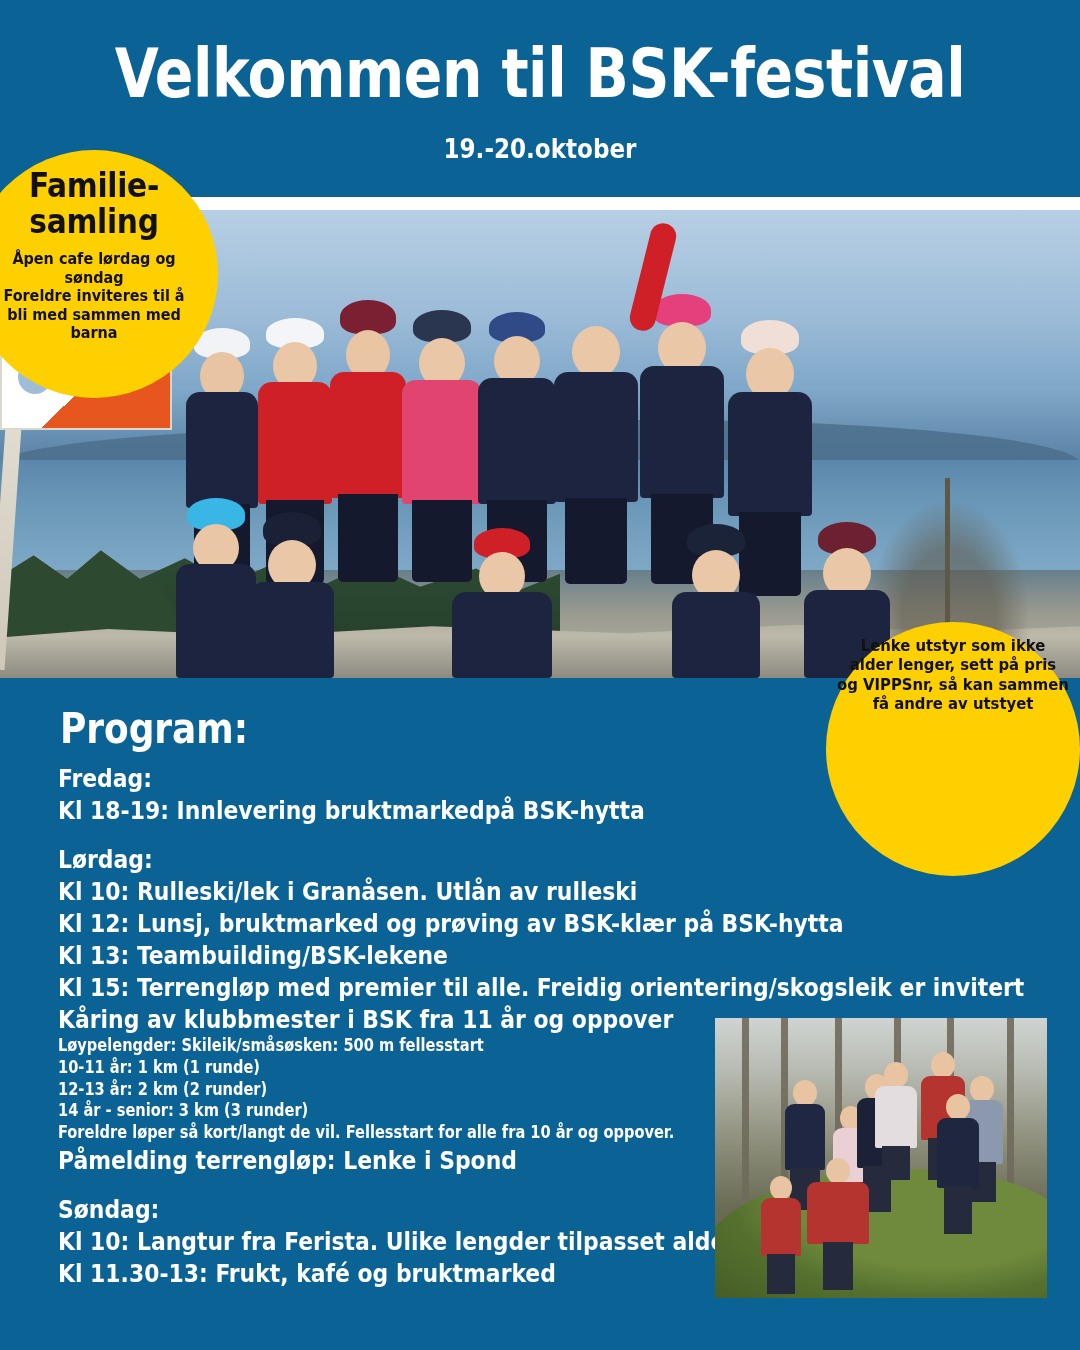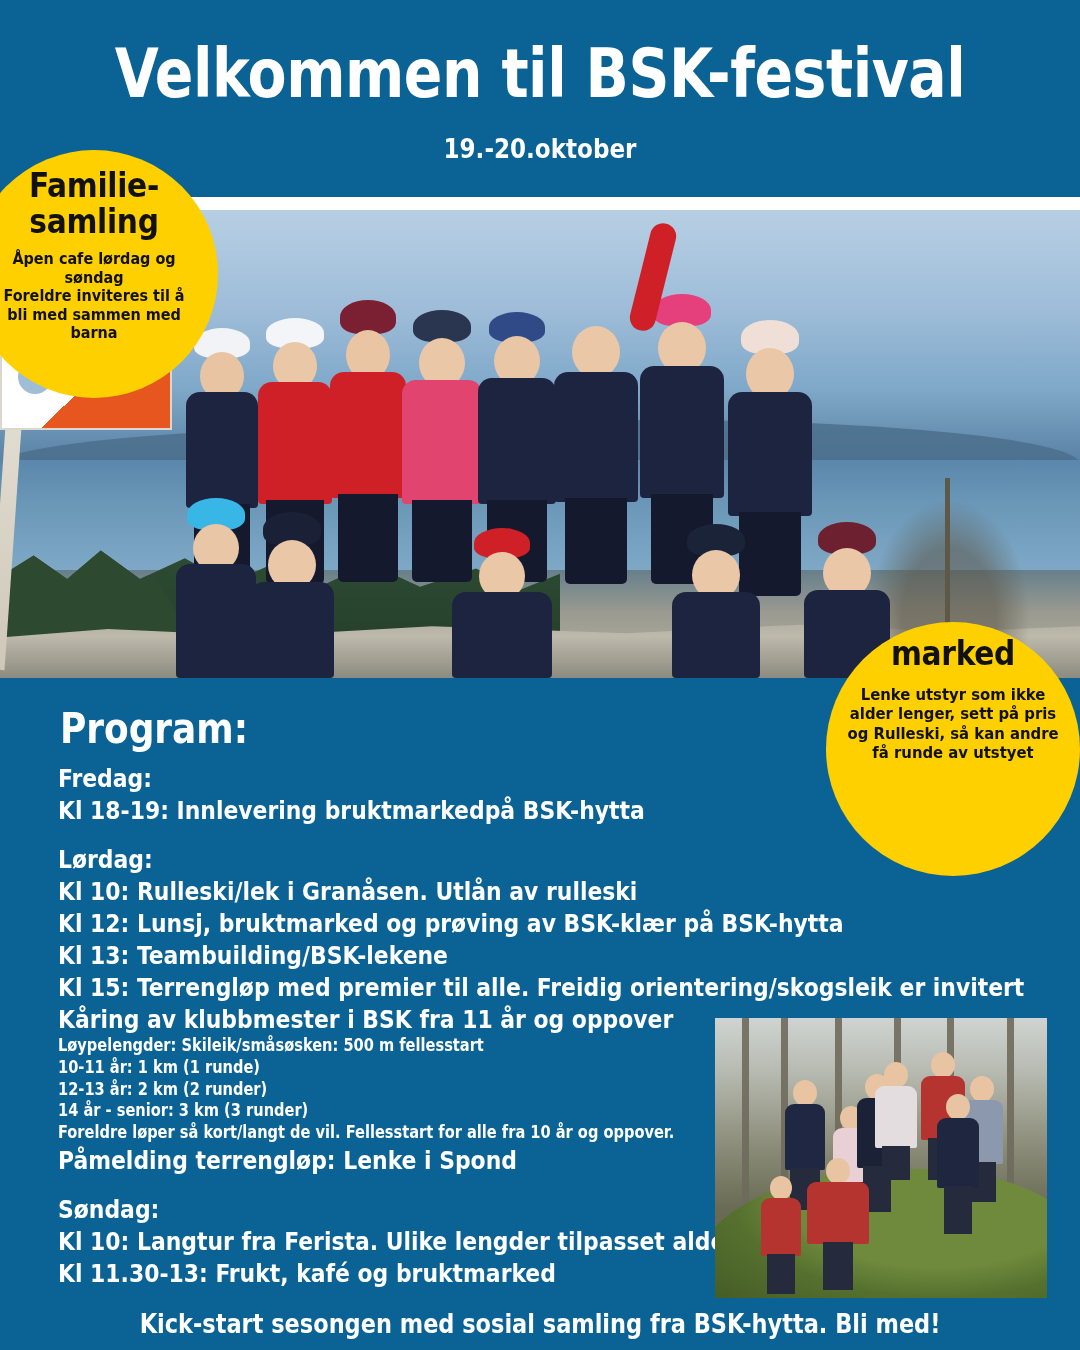--- a/index.html
+++ b/index.html
@@ -267,27 +267,26 @@
       <div class="line">Påmelding terrengløp: Lenke i Spond</div>
       <div class="line spacer"></div>
       <div class="line">Søndag:</div>
       <div class="line">Kl 10: Langtur fra Ferista. Ulike lengder tilpasset alder</div>
       <div class="line">Kl 11.30-13: Frukt, kafé og bruktmarked</div>
     </div>
   </div>
 
   <div class="circle circle-right">
     <div class="c-title">
-      <div>marked</div>
     </div>
     <div class="c-body2">
       <div>Lenke utstyr som ikke</div>
       <div>alder lenger, sett på pris</div>
-      <div>og Rulleski, så kan andre</div>
-      <div>få runde av utstyet</div>
+      <div>og VIPPSnr, så kan sammen</div>
+      <div>få andre av utstyet</div>
     </div>
   </div>
 
   <div class="photo-two">
     <div class="trunk" style="left:8%;"></div>
     <div class="trunk" style="left:20%;height:62%;"></div>
     <div class="trunk" style="left:36%;height:58%;"></div>
     <div class="trunk" style="left:54%;height:52%;"></div>
     <div class="trunk" style="left:70%;height:46%;"></div>
     <div class="trunk" style="left:88%;height:60%;"></div>
@@ -333,17 +332,14 @@
       <div class="t" style="top:22px;width:40px;height:58px;background:#b5342f;"></div>
       <div class="l" style="top:78px;width:28px;height:40px;"></div>
     </div>
     <div class="kid2" style="left:92px;top:140px;width:62px;height:132px;">
       <div class="h" style="width:24px;height:26px;"></div>
       <div class="t" style="top:24px;width:62px;height:62px;background:#b5342f;"></div>
       <div class="l" style="top:84px;width:30px;height:48px;"></div>
     </div>
   </div>
 
-  <div class="footer">
-    <span class="txt">Kick-start sesongen med sosial samling fra BSK-hytta. Bli med!</span>
-  </div>
 
 </div>
 
 </body></html>

